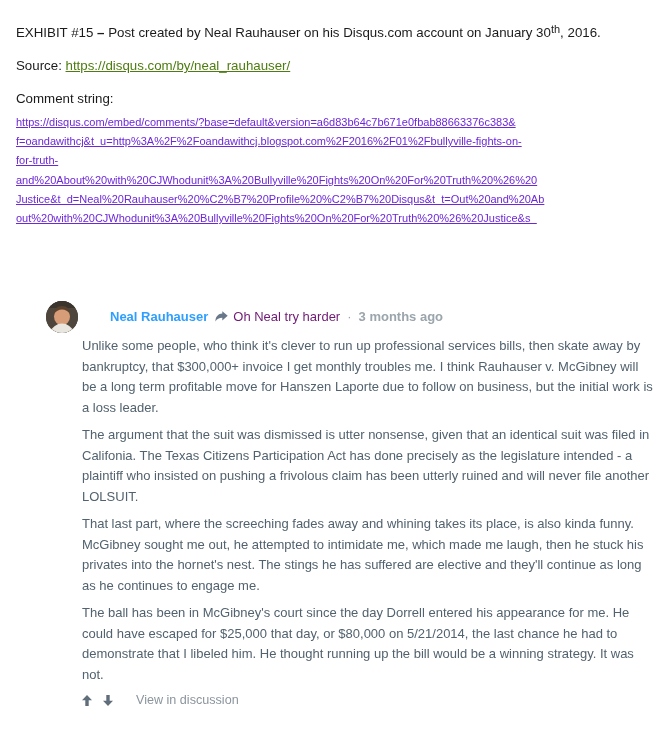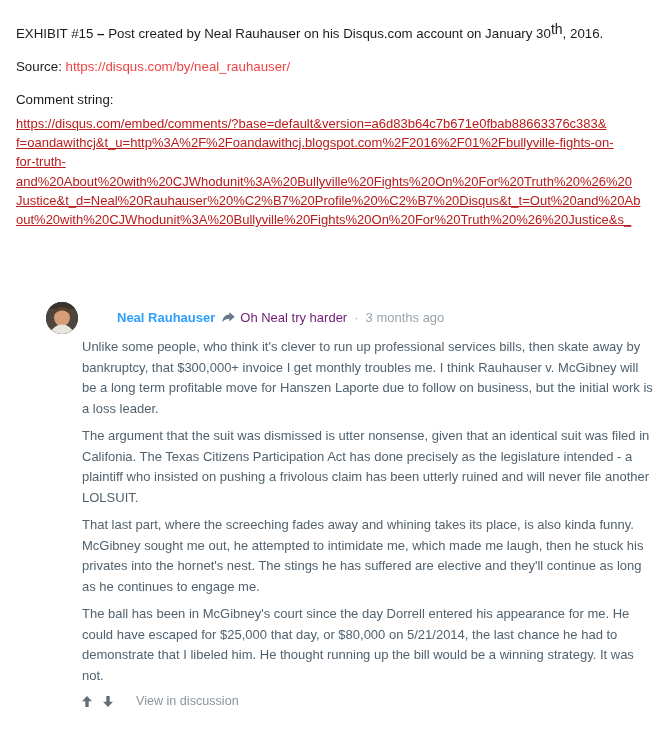--- a/index.html
+++ b/index.html
@@ -4,41 +4,41 @@
 <style>
   html,body{margin:0;padding:0;}
   body{
     width:653px;height:755px;background:#ffffff;
     font-family:"Liberation Sans",sans-serif;
     color:#1b1b1b;overflow:hidden;
   }
   .doc{padding:21px 13px 0 16px;}
   .exhibit-line{font-size:13.3px;line-height:16px;}
   .exhibit-line .dash{font-weight:700;}
-  .exhibit-line sup{font-size:14px;vertical-align:4px;}
+  .exhibit-line sup{font-size:11px;vertical-align:4px;}
   .doc-row{margin-top:17px;font-size:13.3px;line-height:16px;}
-  .doc-link{color:#ef4444;cursor:pointer;}
+  .doc-link{color:#4d7c0f;text-decoration:underline;cursor:pointer;}
   .url-block{margin-top:6px;}
   .url-line{
-    font-size:13px;line-height:19.2px;color:#b91c1c;
+    font-size:11px;line-height:19.2px;color:#6d28d9;
     text-decoration:underline;white-space:nowrap;cursor:pointer;
   }
   
   .comment{margin:72px 0 0 30px;width:610px;}
   .c-header{display:flex;align-items:center;height:33px;}
   .avatar{
     width:32px;height:32px;border-radius:50%;overflow:hidden;
     flex:0 0 32px;cursor:pointer;background:#4e463c;
   }
-  .c-head-text{margin-left:20px;display:flex;align-items:center;font-size:13px;padding-left:19px;}
+  .c-head-text{margin-left:13px;display:flex;align-items:center;font-size:13px;padding-left:19px;}
   .author{color:#2e9fff;font-weight:700;text-decoration:none;cursor:pointer;}
   .reply-ic{margin:0 5px 0 7px;display:inline-flex;align-items:center;}
   .parent-link{color:#701a75;cursor:pointer;}
   .dot-sep{color:#9aa5ac;margin:0 7px;}
-  .time-link{color:#9aa5ac;cursor:pointer;}
+  .time-link{color:#9aa5ac;cursor:pointer;font-weight:bold;}
   .c-body{margin:3px 0 0 36px;width:574px;font-size:13px;line-height:20.5px;color:#52626e;}
   .c-body p{margin:0 0 7px 0;}
   .c-footer{margin:8px 0 0 36px;display:flex;align-items:center;}
   .vote{display:inline-flex;align-items:center;cursor:pointer;margin-right:11px;}
   .view-link{color:#8b959d;font-size:12.6px;margin-left:12px;cursor:pointer;}
 </style>
 </head>
 <body>
 
 <div class="doc">

